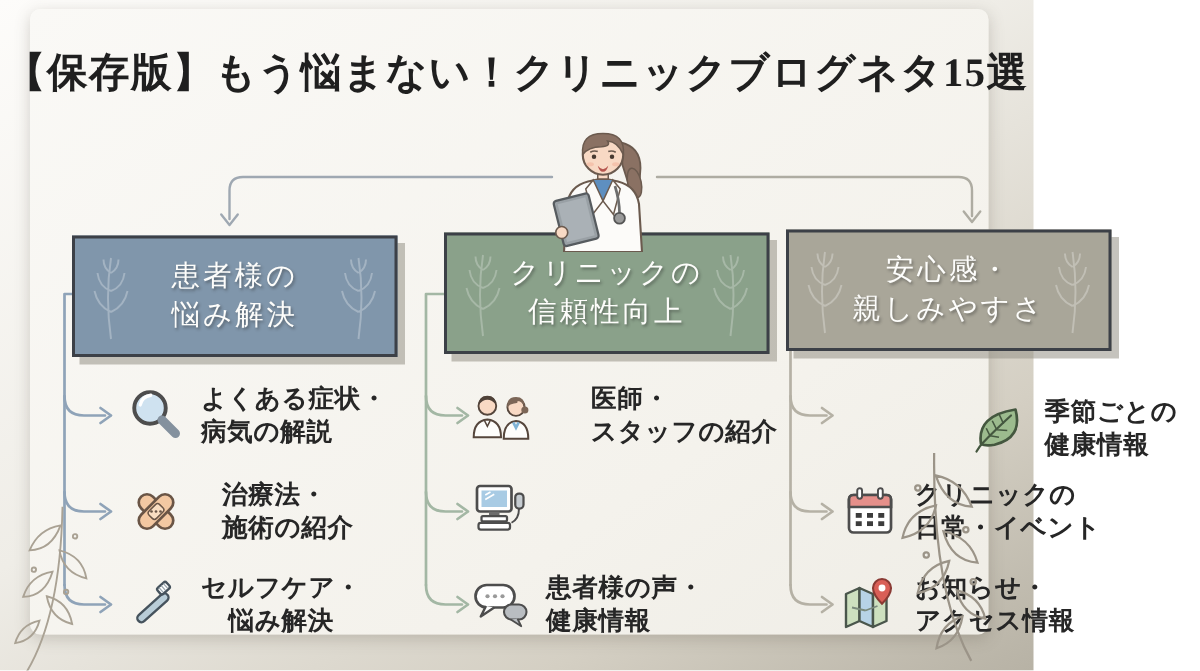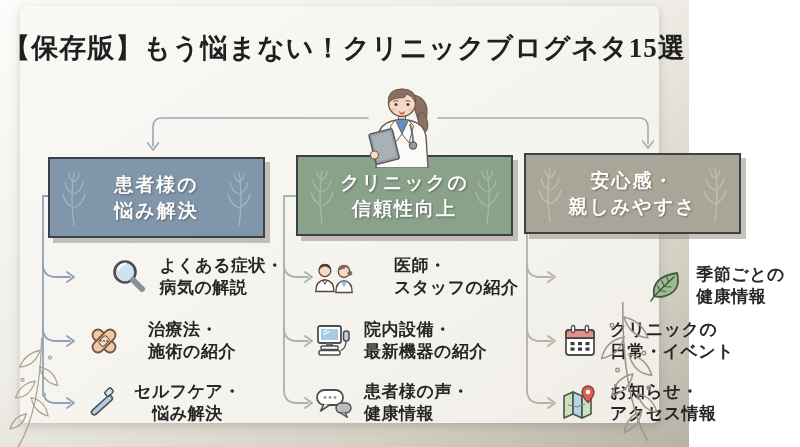--- a/index.html
+++ b/index.html
@@ -12,21 +12,21 @@
   .title{position:absolute;left:0;top:30px;width:100%;margin:0;text-align:center;
     font-size:27px;font-weight:700;letter-spacing:1px;color:#1f1f1f;z-index:4;}
   .connectors{position:absolute;left:0;top:0;width:800px;height:447px;z-index:2;pointer-events:none;}
   .doctor{position:absolute;left:352px;top:82px;width:100px;height:86px;z-index:5;}
   .hbox{position:absolute;width:213px;height:77px;z-index:3;border:2px solid #3c4047;
     box-shadow:5px 5px 0 rgba(150,146,135,.55);display:flex;align-items:center;justify-content:center;
     overflow:hidden;}
   .hbox1{left:48px;top:157px;}
   .hbox2{left:296px;top:155px;}
   .hbox3{left:524px;top:153px;}
-  .hbox-text{text-align:center;color:#fdfdfb;font-size:19px;font-weight:700;letter-spacing:2px;
+  .hbox-text{text-align:center;color:#fdfdfb;font-size:19px;font-weight:400;letter-spacing:2px;
     line-height:1.35;text-shadow:1px 1px 2px rgba(40,40,40,.45);position:relative;z-index:1;}
   .hbox-text span{display:block;}
   .box-sprig{position:absolute;top:9px;width:34px;height:60px;opacity:.55;}
   .box-sprig.l{left:7px;}
   .box-sprig.r{right:7px;transform:scaleX(-1);}
   .item{position:absolute;display:flex;align-items:center;gap:10px;z-index:3;width:225px;}
   .icn{width:40px;height:40px;flex:0 0 40px;display:block;}
   .icn svg{width:40px;height:40px;display:block;}
   .item-text{font-size:17px;font-weight:700;color:#262626;line-height:1.28;letter-spacing:.5px;}
   .item-text span{display:block;}
@@ -133,21 +133,21 @@
     </svg>
     <div class="hbox-text">
       <span>安心感・</span>
       <span>親しみやすさ</span>
     </div>
     <svg class="box-sprig r" viewBox="0 0 34 60" fill="none" stroke="rgba(255,255,255,.5)" stroke-width="1.3">
       <path d="M17 58 Q13 30 17 4 M17 40 Q8 36 6 26 M17 40 Q26 36 28 26 M17 26 Q9 23 8 14 M17 26 Q25 23 26 14 M17 14 Q12 11 12 5 M17 14 Q22 11 22 5"></path>
     </svg>
   </div>
 
-  <div class="item" style="left:84px;top:255px;justify-content:center;">
+  <div class="item" style="left:84px;top:255px;">
     <span class="icn">
       <svg viewBox="0 0 40 40">
         <circle cx="16" cy="15" r="10.5" fill="#cfe2f0" stroke="#4d4d4d" stroke-width="2.6"></circle>
         <path d="M9.5 13 Q10.5 7.5 16.5 6.5" stroke="#ffffff" stroke-width="2.2" fill="none" stroke-linecap="round"></path>
         <line x1="24" y1="23" x2="33" y2="32" stroke="#84919e" stroke-width="6" stroke-linecap="round"></line>
       </svg>
     </span>
     <span class="item-text">
       <span>よくある症状・</span>
         <span>病気の解説</span>
@@ -216,24 +216,20 @@
       <svg viewBox="0 0 40 40">
         <rect x="4" y="5" width="23" height="17" rx="2" fill="#ffffff" stroke="#4d4d4d" stroke-width="1.8"></rect>
         <rect x="7" y="8" width="17" height="11" fill="#a8cbe4"></rect>
         <path d="M9.5 11 l3.5 -2 M9.5 14 l6 -3.5" stroke="#ffffff" stroke-width="1.1"></path>
         <rect x="12" y="22" width="7" height="3" fill="#6d6d6d"></rect>
         <rect x="7" y="25" width="17" height="3.5" rx="1" fill="#ffffff" stroke="#4d4d4d" stroke-width="1.5"></rect>
         <rect x="5" y="29.5" width="21" height="4.5" rx="1.5" fill="#ffffff" stroke="#4d4d4d" stroke-width="1.5"></rect>
         <rect x="29.5" y="10" width="5.5" height="10" rx="2.5" fill="#c6ccd1" stroke="#4d4d4d" stroke-width="1.5"></rect>
         <path d="M32 20 Q32 27 27 29.5" stroke="#4d4d4d" stroke-width="1.3" fill="none"></path>
       </svg>
-    </span>
-    <span class="item-text">
-      <span>院内設備・</span>
-        <span>最新機器の紹介</span>
     </span>
   </div>
 
   <div class="item" style="left:314px;top:381px;">
     <span class="icn">
       <svg viewBox="0 0 40 40">
         <rect x="3" y="7" width="26" height="15" rx="7.5" fill="#ffffff" stroke="#4d4d4d" stroke-width="1.8"></rect>
         <path d="M10 21 l-3.5 7 l9 -6" fill="#ffffff" stroke="#4d4d4d" stroke-width="1.6" stroke-linejoin="round"></path>
         <circle cx="11" cy="14.5" r="1.4" fill="#9a9a9a"></circle>
           <circle cx="16" cy="14.5" r="1.4" fill="#9a9a9a"></circle>

